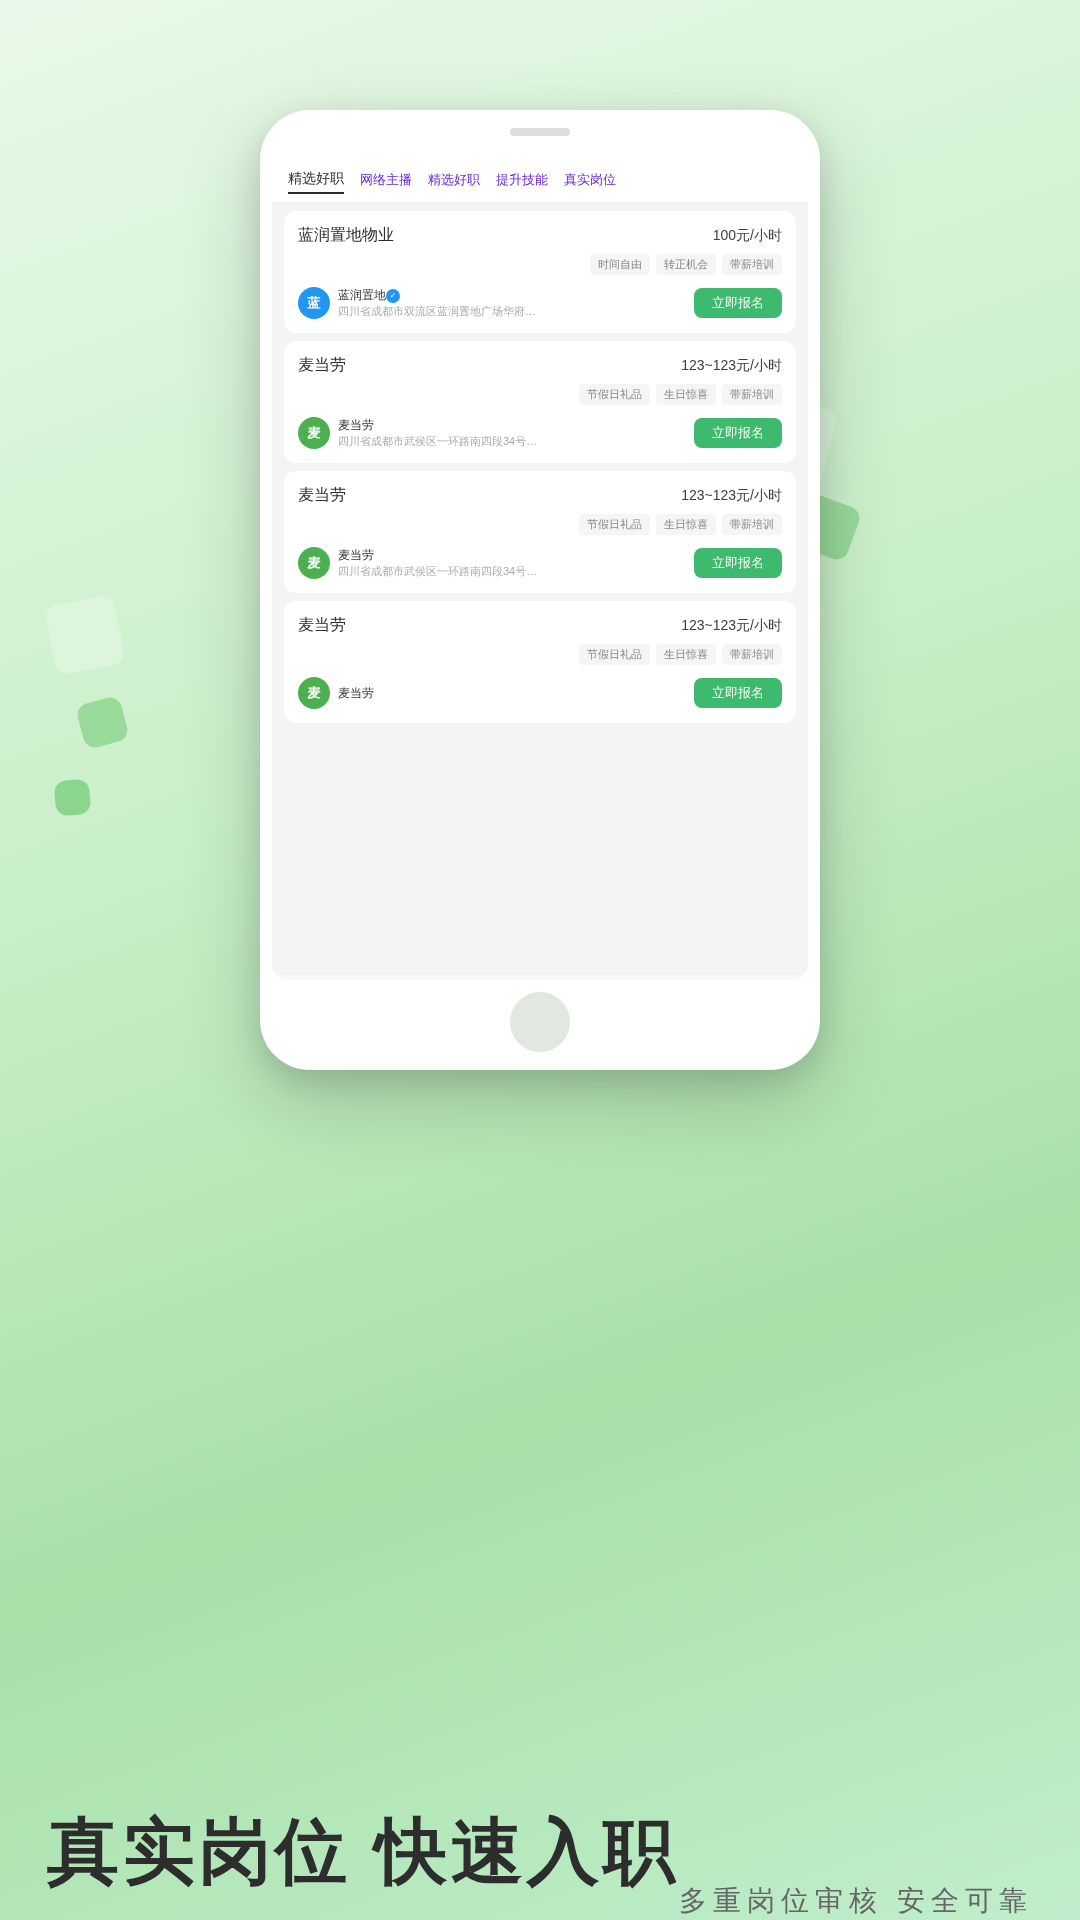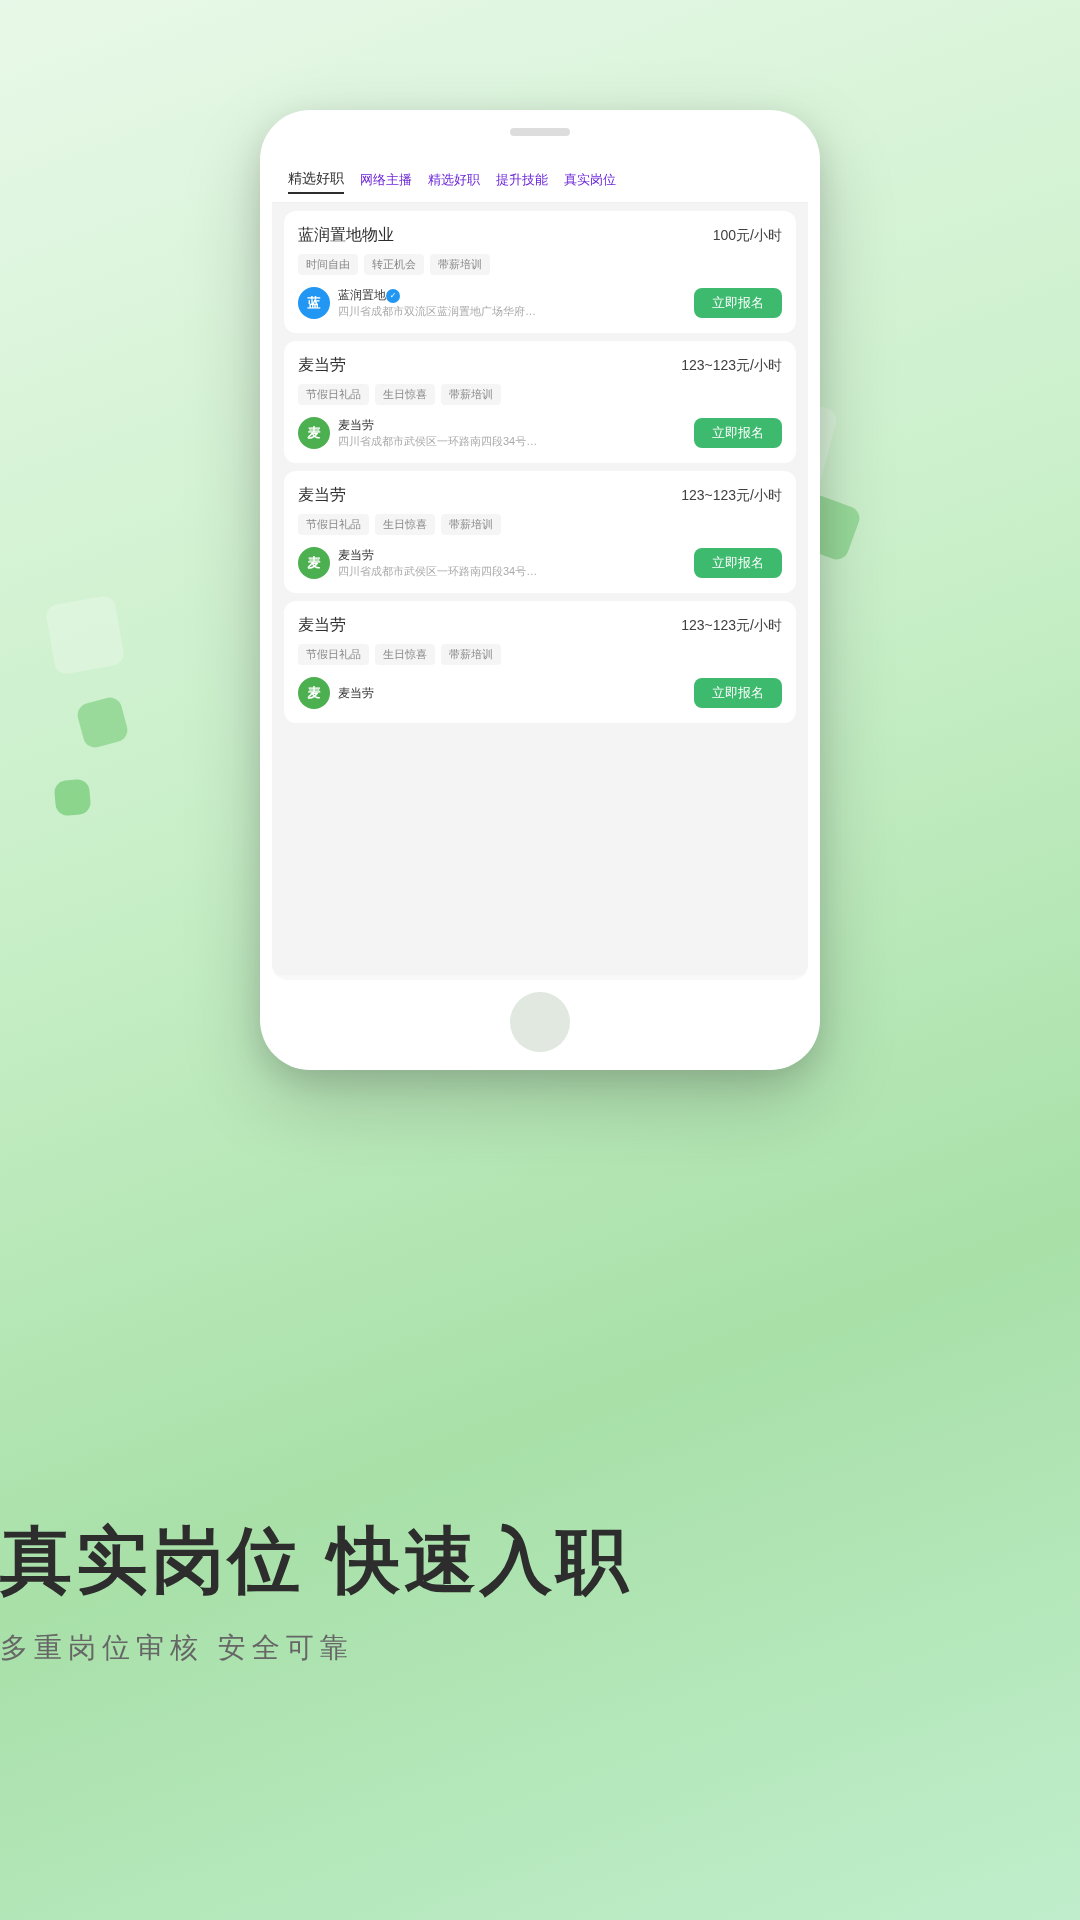--- a/index.html
+++ b/index.html
@@ -144,20 +144,21 @@
       font-size: 14px;
       color: #404040;
       font-weight: 500;
     }
 
     .job-tags {
       display: flex;
       gap: 6px;
       margin-bottom: 12px;
       flex-wrap: wrap;
+      justify-content: flex-end;
     }
 
     .tag {
       font-size: 11px;
       color: #888;
       background: #f5f5f5;
       padding: 3px 8px;
       border-radius: 4px;
     }
 
@@ -243,22 +244,22 @@
     }
 
     
     .bottom-section {
       position: absolute;
       bottom: 0;
       left: 0;
       right: 0;
       height: 720px;
       display: flex;
-      flex-direction: column;
-      align-items: flex-start;
+      flex-direction: row;
+      align-items: flex-end;
       justify-content: center;
       padding-top: 60px;
     }
 
     .main-title {
       font-size: 72px;
       font-weight: 800;
       color: #2d2d2d;
       letter-spacing: 4px;
       margin-bottom: 20px;

